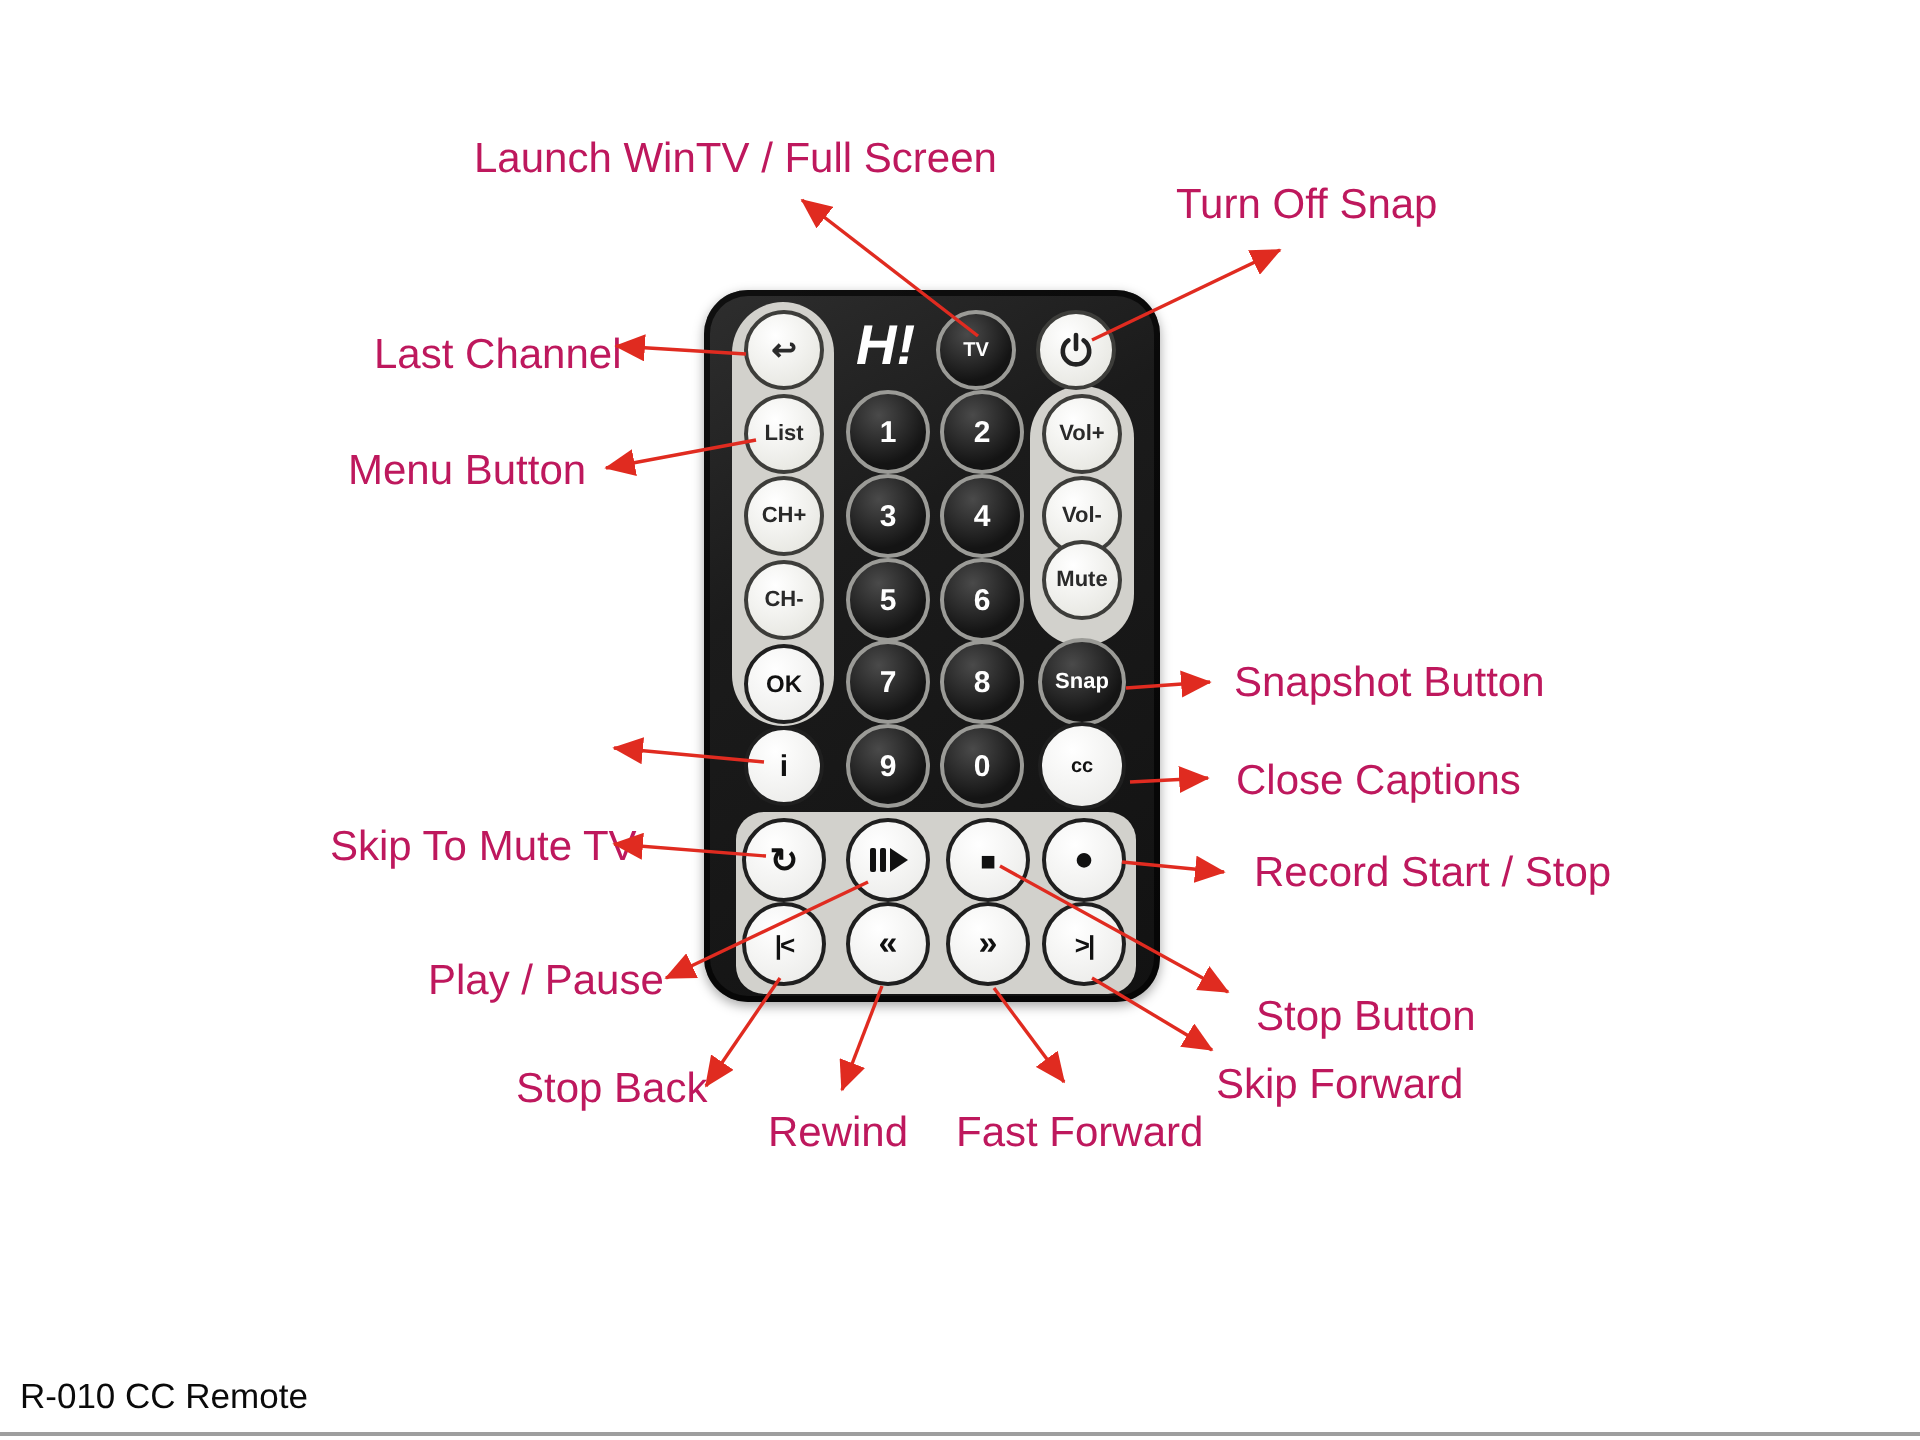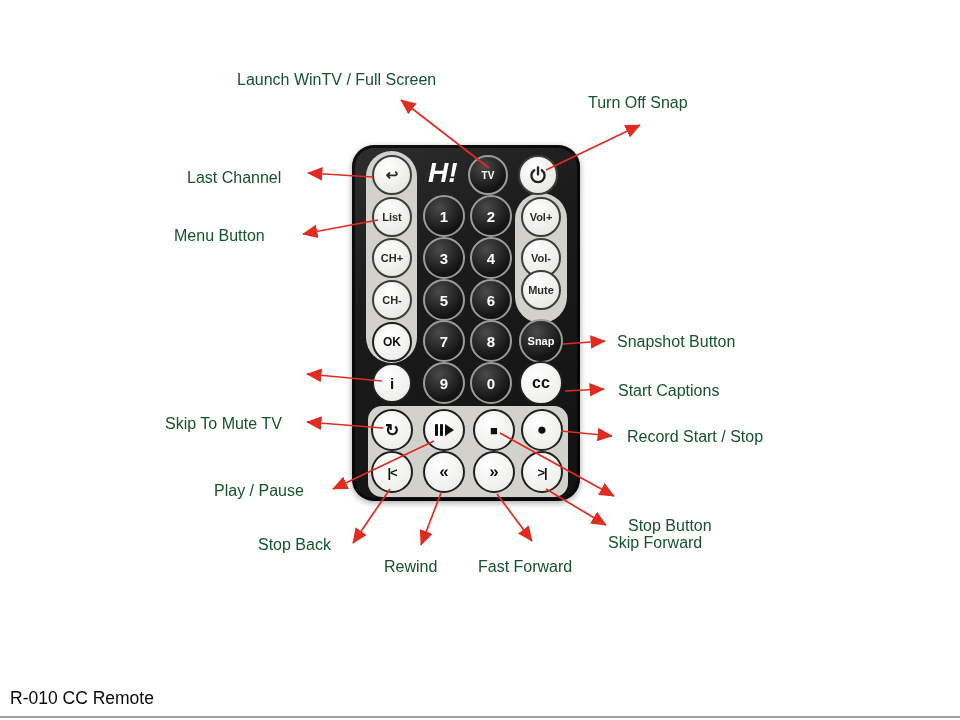--- a/index.html
+++ b/index.html
@@ -1,39 +1,39 @@
 <!DOCTYPE html>
 <html><head>
 <meta charset="utf-8">
 <style>
   html,body{margin:0;padding:0;background:#fff;}
   #stage{position:relative;width:960px;height:720px;background:#ffffff;overflow:hidden;
          font-family:"Liberation Sans",sans-serif;}
-  .label{position:absolute;font-size:16px;line-height:21px;color:#14532d;white-space:nowrap;}
+  .label{position:absolute;font-size:21px;line-height:21px;color:#be185d;white-space:nowrap;}
   #arrows{position:absolute;left:0;top:0;pointer-events:none;}
   #arrows line{stroke:#e02b20;stroke-width:1.7;}
 
   
   #remote{position:absolute;left:352px;top:145px;width:228px;height:356px;border-radius:22px;
           background:linear-gradient(150deg,#2e2e2e 0%,#1b1b1b 35%,#121212 100%);
           box-shadow:inset 0 0 0 3px rgba(0,0,0,.65), 0 2px 6px rgba(0,0,0,.35);}
   .panel{position:absolute;background:#d2d1cc;border-radius:26px;}
   #transport-panel{border-radius:14px;}
 
   .btn{position:absolute;border-radius:50%;display:flex;align-items:center;justify-content:center;
        box-sizing:border-box;font-family:"Liberation Sans",sans-serif;}
   .btn.light{background:radial-gradient(circle at 38% 30%, #ffffff 0%, #e9e9e4 75%);
              border:2px solid #3d3d3a;color:#2a2a2a;}
   .btn.dark{background:radial-gradient(circle at 38% 28%, #4a4a4a 0%, #141414 68%);
             border:2px solid #9b9b97;color:#fff;}
   .btn.white{background:radial-gradient(circle at 38% 30%, #ffffff 0%, #ededeb 80%);
              border:2px solid #1f1f1f;color:#111;align-items:center;}
   .fs10{font-size:10px;font-weight:bold;} .fs11{font-size:11px;font-weight:bold;}
   .fs12{font-size:12px;font-weight:bold;} .fs13{font-size:13px;font-weight:bold;}
-  .fs14{font-size:16px;font-weight:bold;} .fs15{font-size:15px;font-weight:bold;}
+  .fs14{font-size:10px;font-weight:bold;} .fs15{font-size:15px;font-weight:bold;}
   .fs17{font-size:17px;font-weight:bold;}
   .tight{letter-spacing:-1px;}
 
   #brand{position:absolute;left:76px;top:12px;color:#fff;font-size:28px;font-weight:900;
          font-style:italic;letter-spacing:0px;}
   
   .pp{display:flex;align-items:center;gap:2px;}
   .pp i{display:block;width:3px;height:12px;background:#111;border-radius:1px;}
   .pp b{display:block;width:0;height:0;border-left:9px solid #111;
         border-top:6px solid transparent;border-bottom:6px solid transparent;}
@@ -48,23 +48,23 @@
   <div class="label" style="left:237px;top:69px">Launch WinTV / Full Screen</div>
   <div class="label" style="left:588px;top:92px">Turn Off Snap</div>
   <div class="label" style="left:187px;top:167px">Last Channel</div>
   <div class="label" style="left:174px;top:225px">Menu Button</div>
   <div class="label" style="left:165px;top:413px">Skip To Mute TV</div>
   <div class="label" style="left:214px;top:480px">Play / Pause</div>
   <div class="label" style="left:258px;top:534px">Stop Back</div>
   <div class="label" style="left:384px;top:556px">Rewind</div>
   <div class="label" style="left:478px;top:556px">Fast Forward</div>
   <div class="label" style="left:608px;top:532px">Skip Forward</div>
-  <div class="label" style="left:628px;top:515px">Stop Button</div>
+  <div class="label" style="left:628px;top:498px">Stop Button</div>
   <div class="label" style="left:627px;top:426px">Record Start / Stop</div>
-  <div class="label" style="left:618px;top:380px">Start Captions</div>
+  <div class="label" style="left:618px;top:380px">Close Captions</div>
   <div class="label" style="left:617px;top:331px">Snapshot Button</div>
 
   <div id="remote">
     <div class="panel" style="left:14px;top:6px;width:51px;height:212px"></div>
     <div class="panel" style="left:163px;top:48px;width:52px;height:130px"></div>
     <div class="panel" id="transport-panel" style="left:16px;top:261px;width:200px;height:91px"></div>
 
     <div id="brand">H!</div>
 
     <div class="btn light fs15" style="left:20px;top:10px;width:40px;height:40px">

